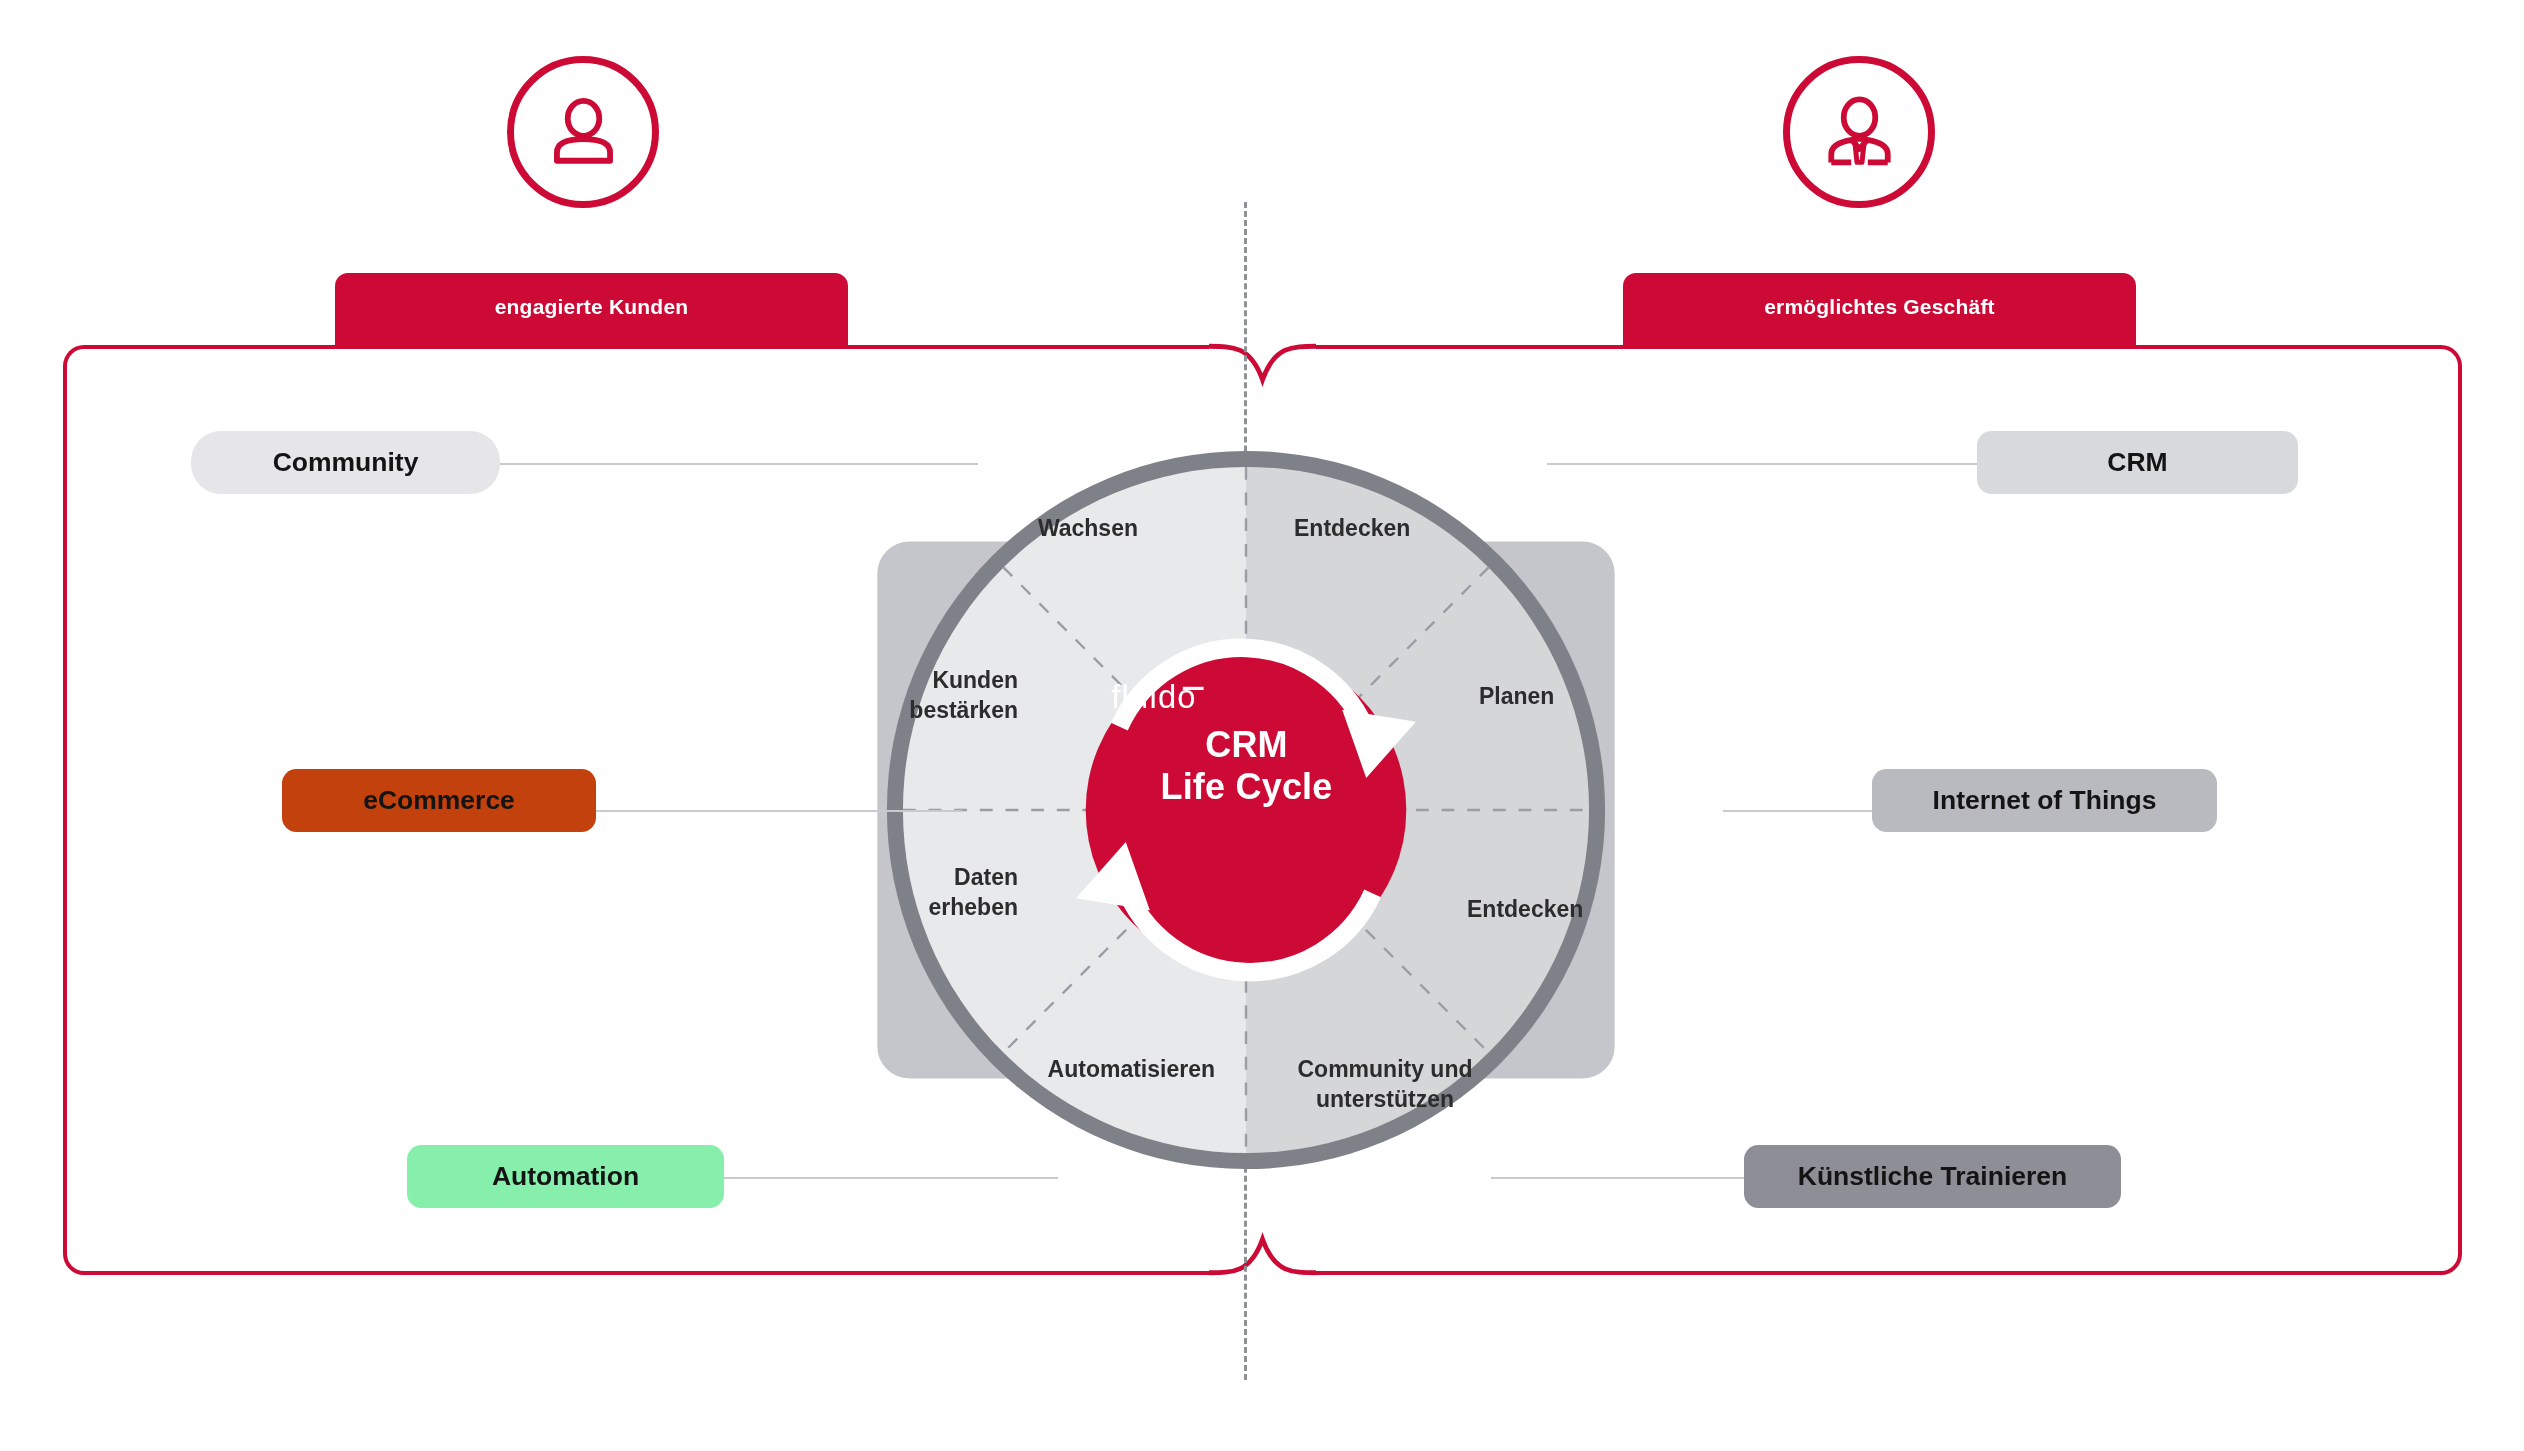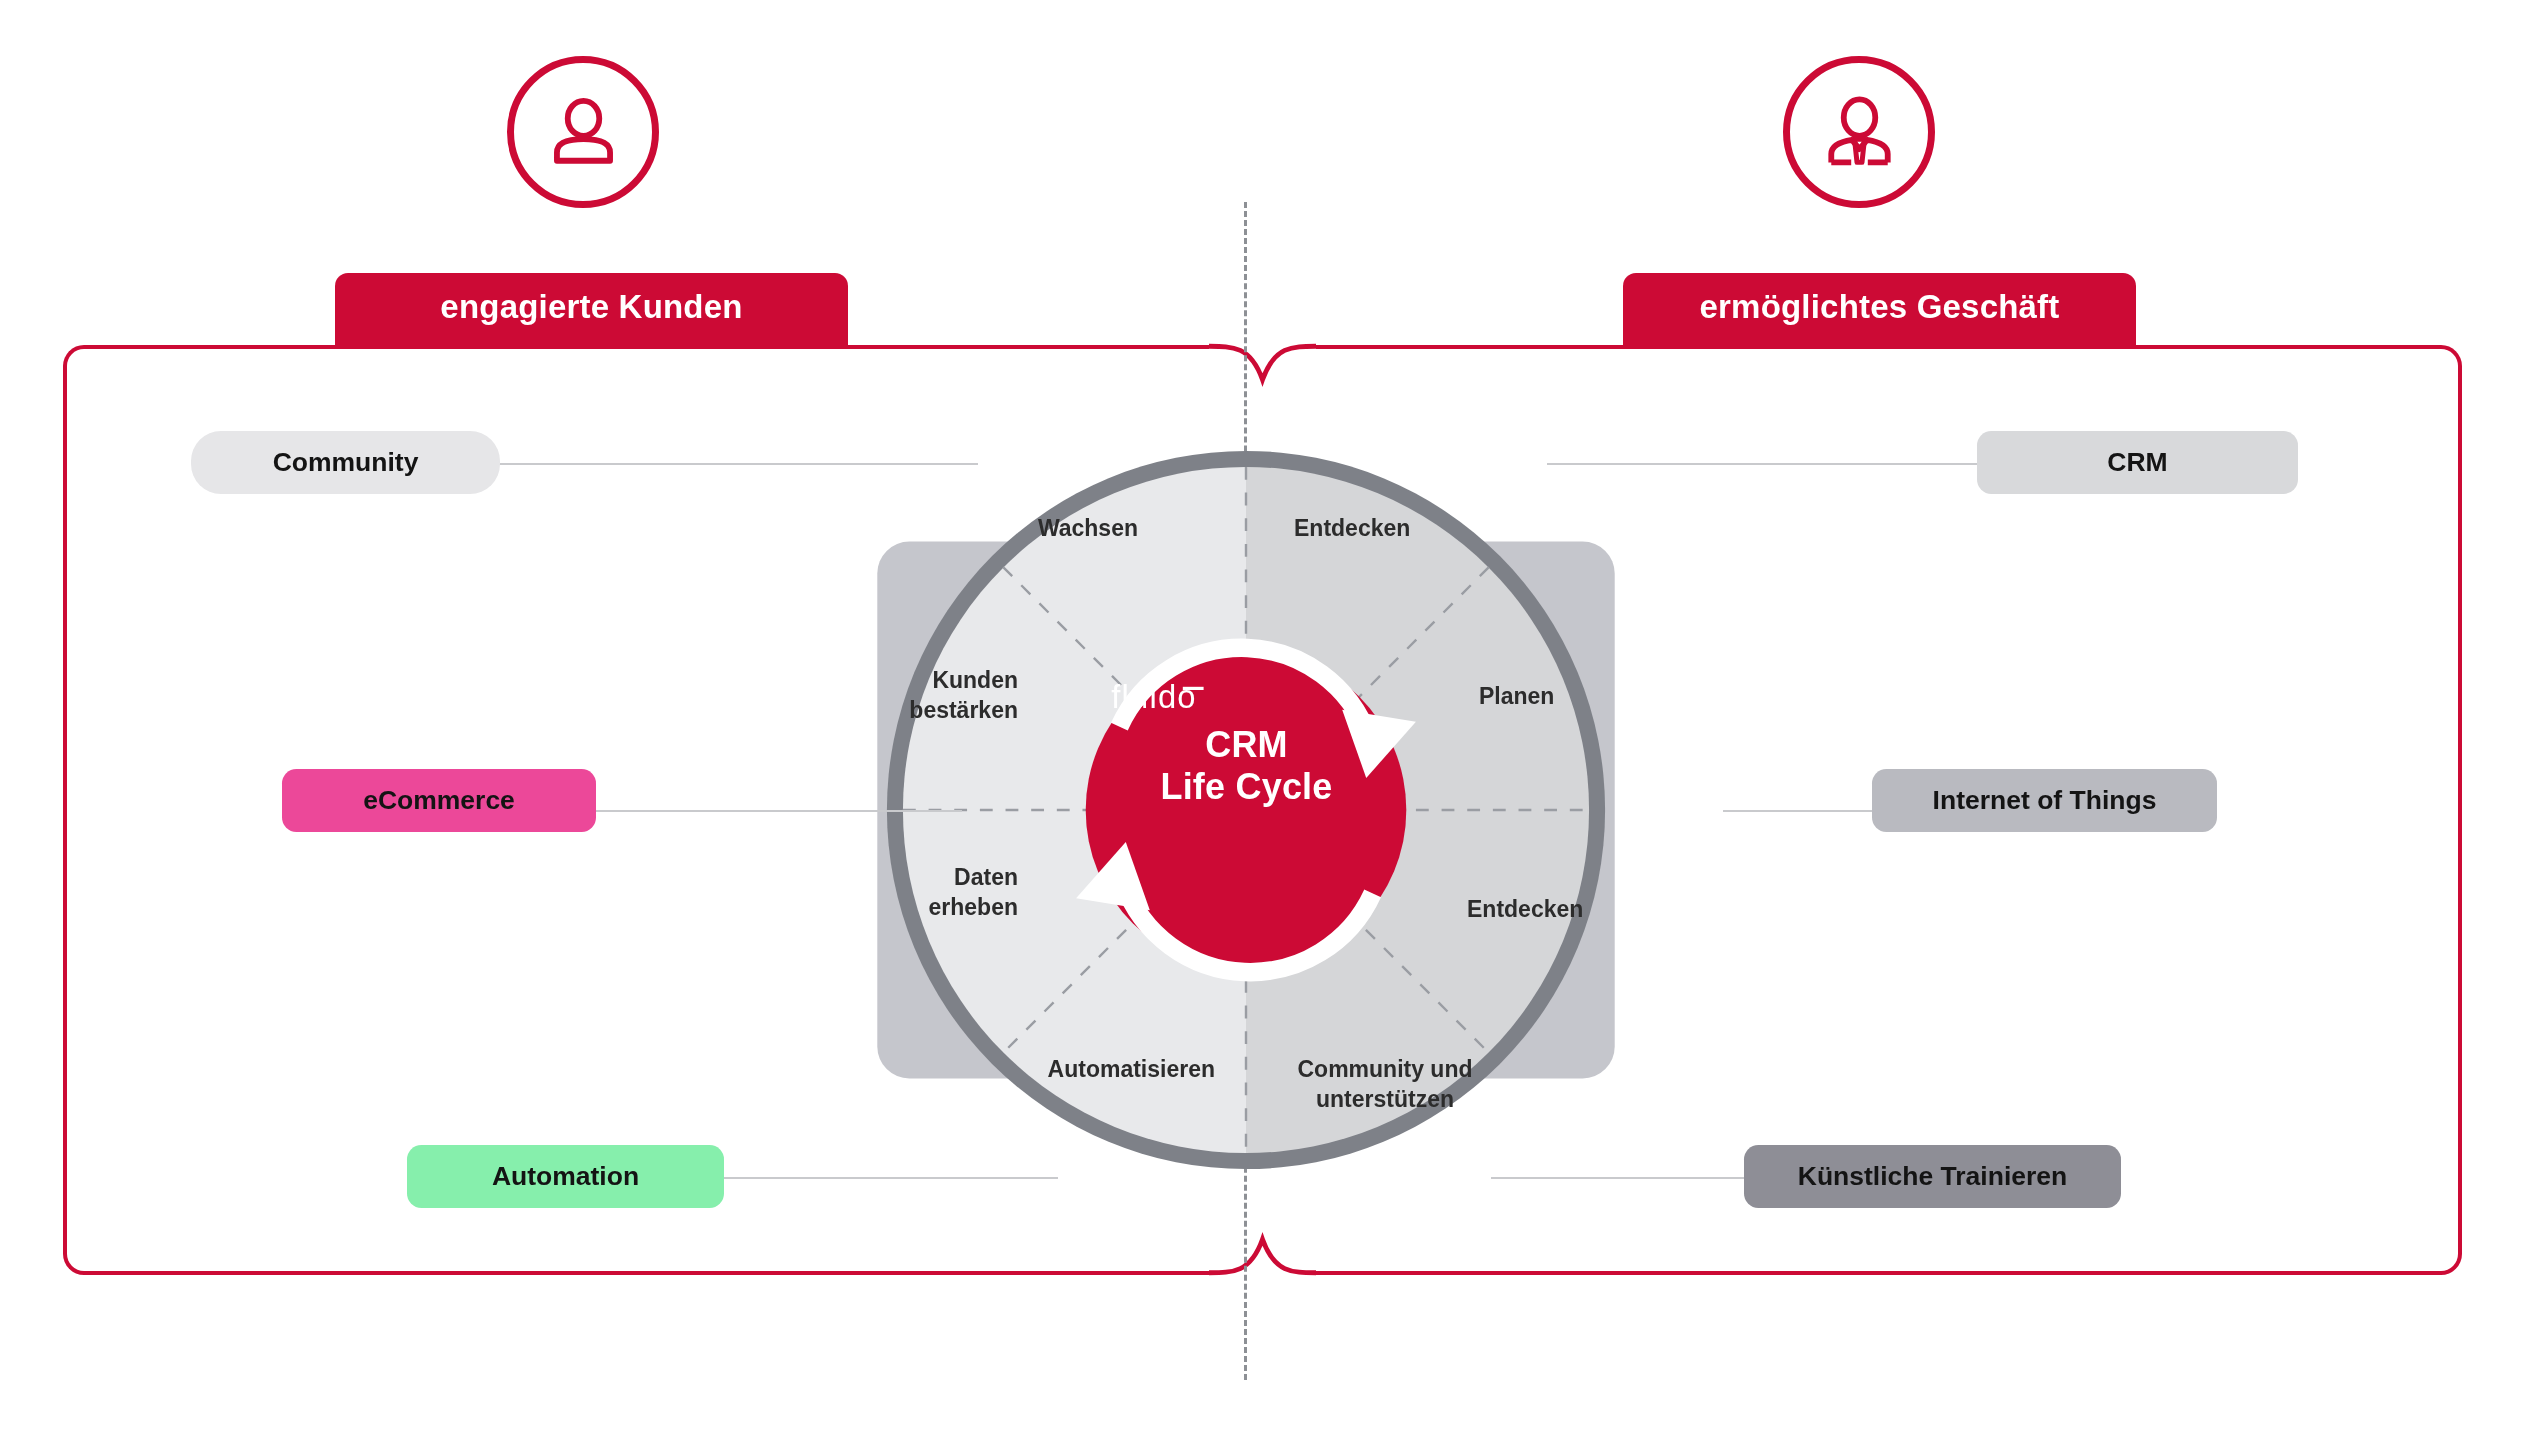--- a/index.html
+++ b/index.html
@@ -34,21 +34,21 @@
     justify-content: center;
   }
   #persona-left  { left: 507px;  top: 56px; }
   #persona-right { left: 1783px; top: 56px; }
 
   
   .header-tab {
     background: #cc0a35;
     color: #ffffff;
     font-weight: bold;
-    font-size: 33px;
+    font-size: 21px;
     letter-spacing: 0.2px;
     border-radius: 13px 13px 0 0;
     display: flex;
     align-items: center;
     justify-content: center;
     height: 72px;
     box-sizing: border-box;
     padding-bottom: 3.2px;
   }
   #tab-left  { left: 335px;  top: 273px; width: 513px; }
@@ -266,21 +266,21 @@
     <div id="hub-title">CRM
 Life Cycle</div>
   </div>
 
   <div class="connector" style="left:497px;  top:463px;  width:481px;"></div>
   <div class="pill left-pill abs" style="left:191px; top:431px; width:309px; background:#e6e6e8;border-radius:30px;">
     <span>Community</span>
   </div>
 
   <div class="connector" style="left:593px;  top:810px; width:369px;"></div>
-  <div class="pill left-pill abs" style="left:282px; top:769px; width:314px; background:#ec4899;">
+  <div class="pill left-pill abs" style="left:282px; top:769px; width:314px; background:#c2410c;">
     <span>eCommerce</span>
   </div>
 
   <div class="connector" style="left:721px;  top:1177px; width:337px;"></div>
   <div class="pill left-pill abs" style="left:407px; top:1145px; width:317px; background:#86efac;">
     <span>Automation</span>
   </div>
 
   <div class="connector" style="left:1547px; top:463px;  width:433px;"></div>
   <div class="pill right-pill abs" style="left:1977px; top:431px; width:321px; background:#d8d9db;">

